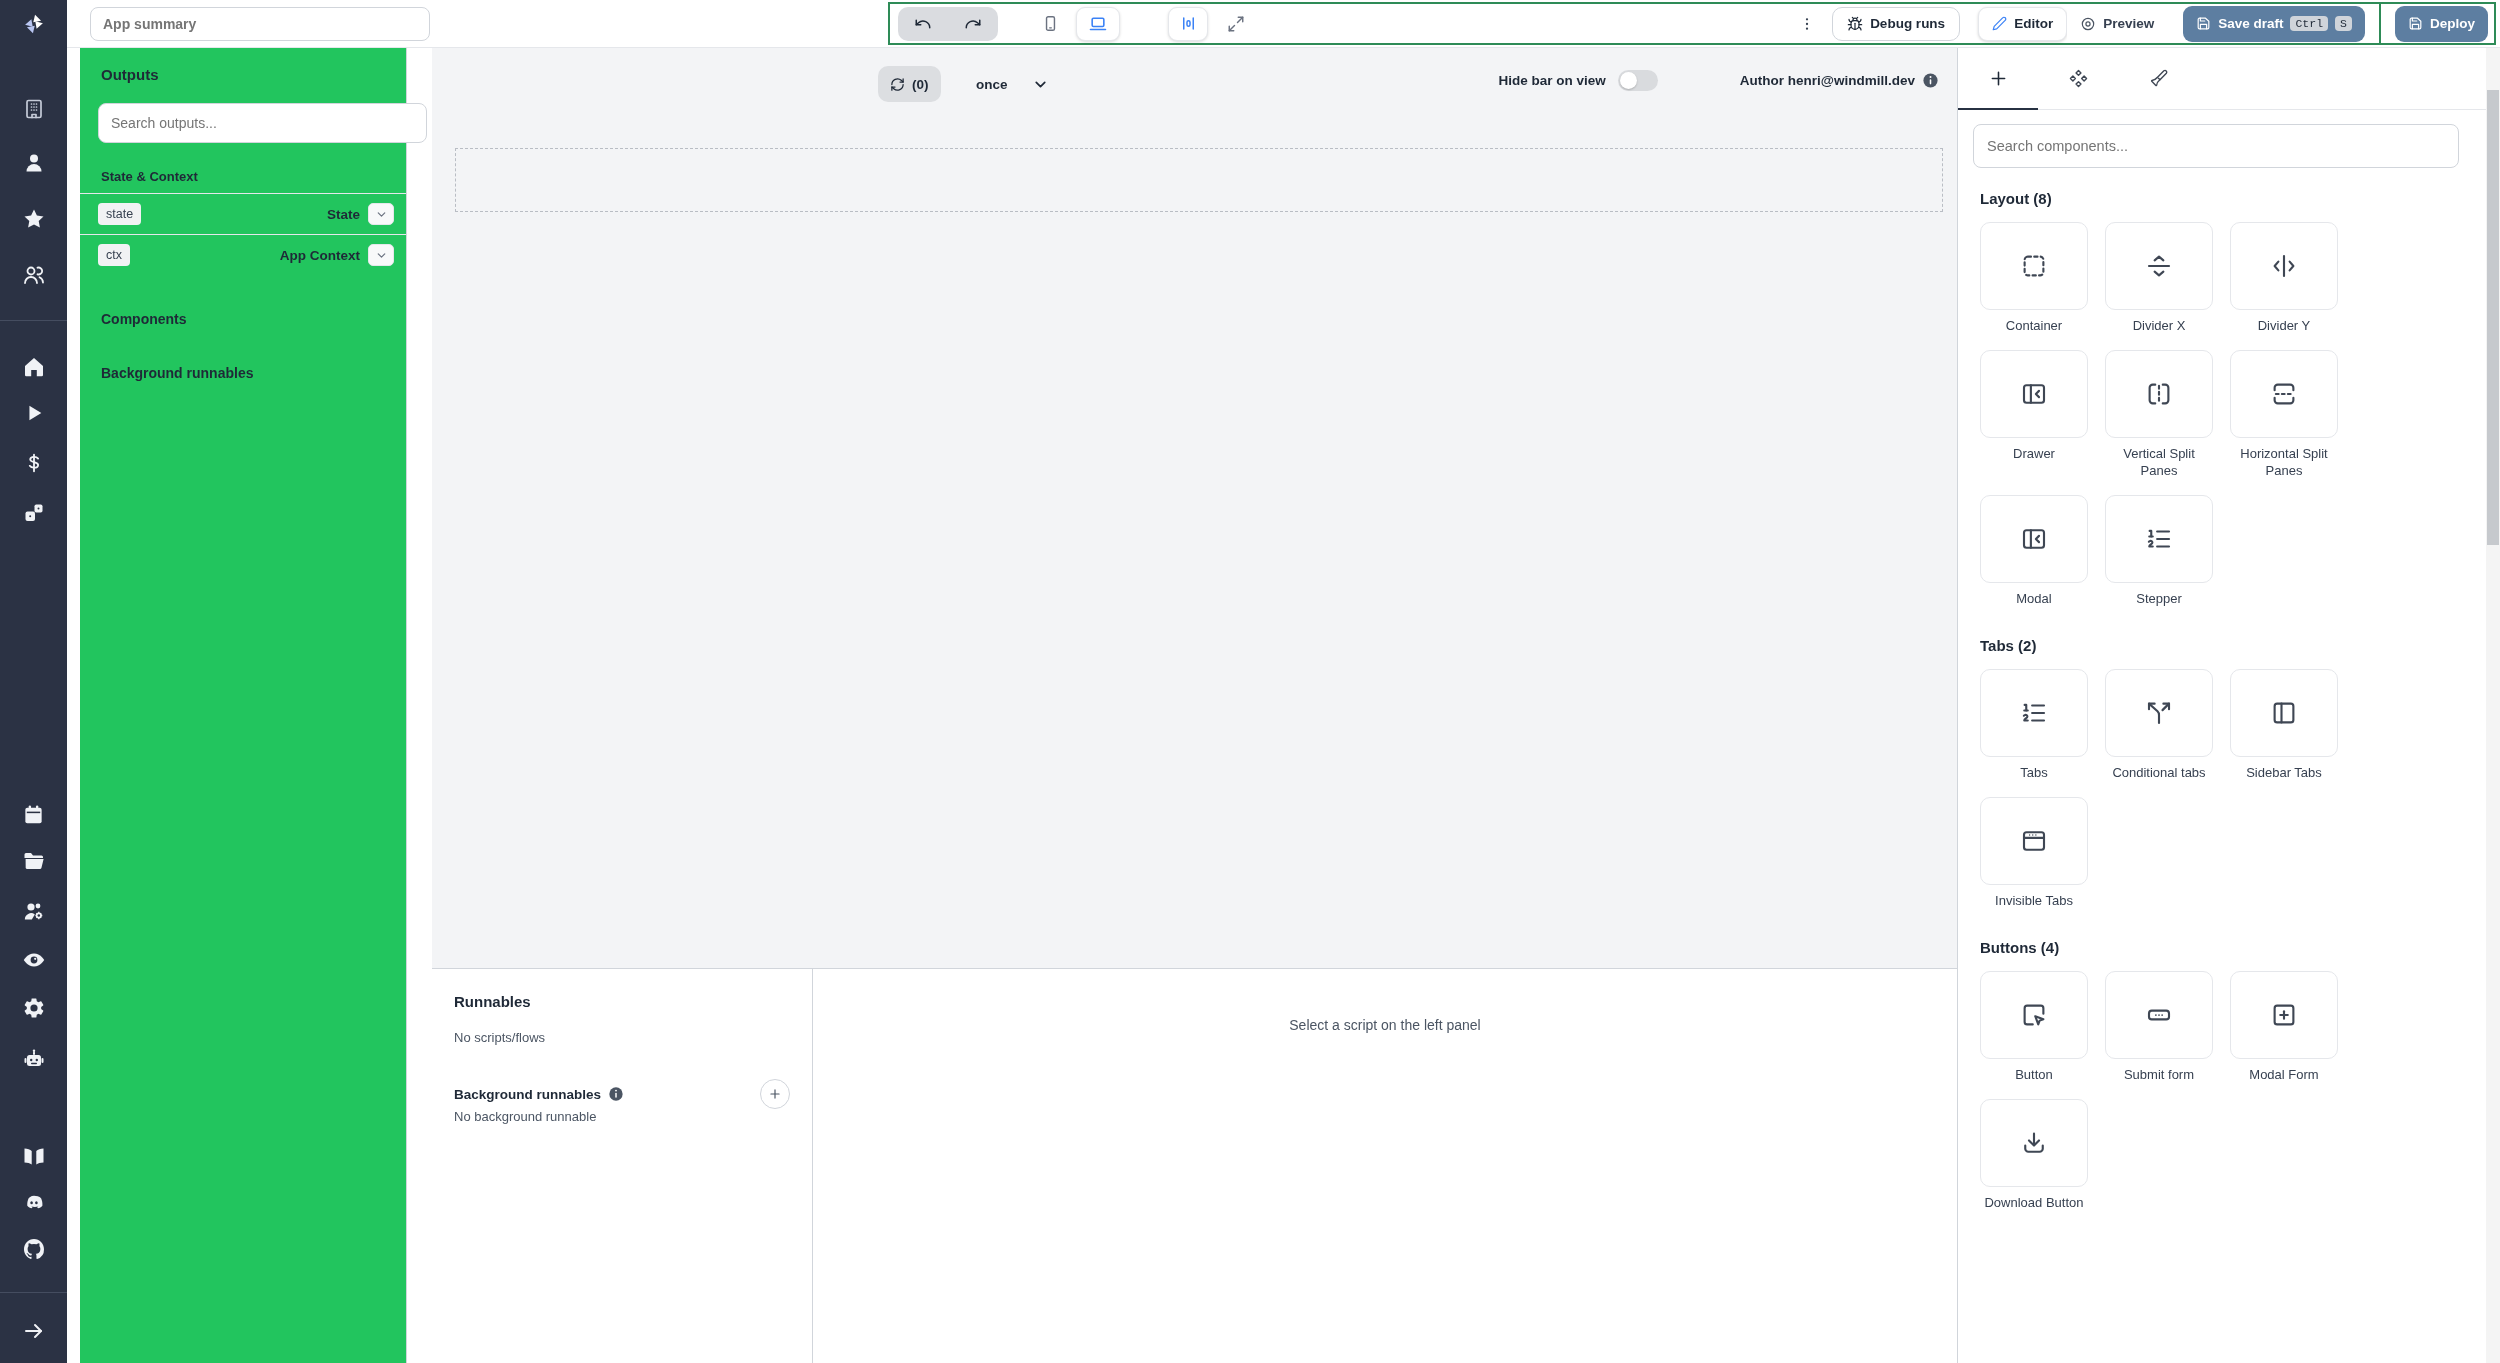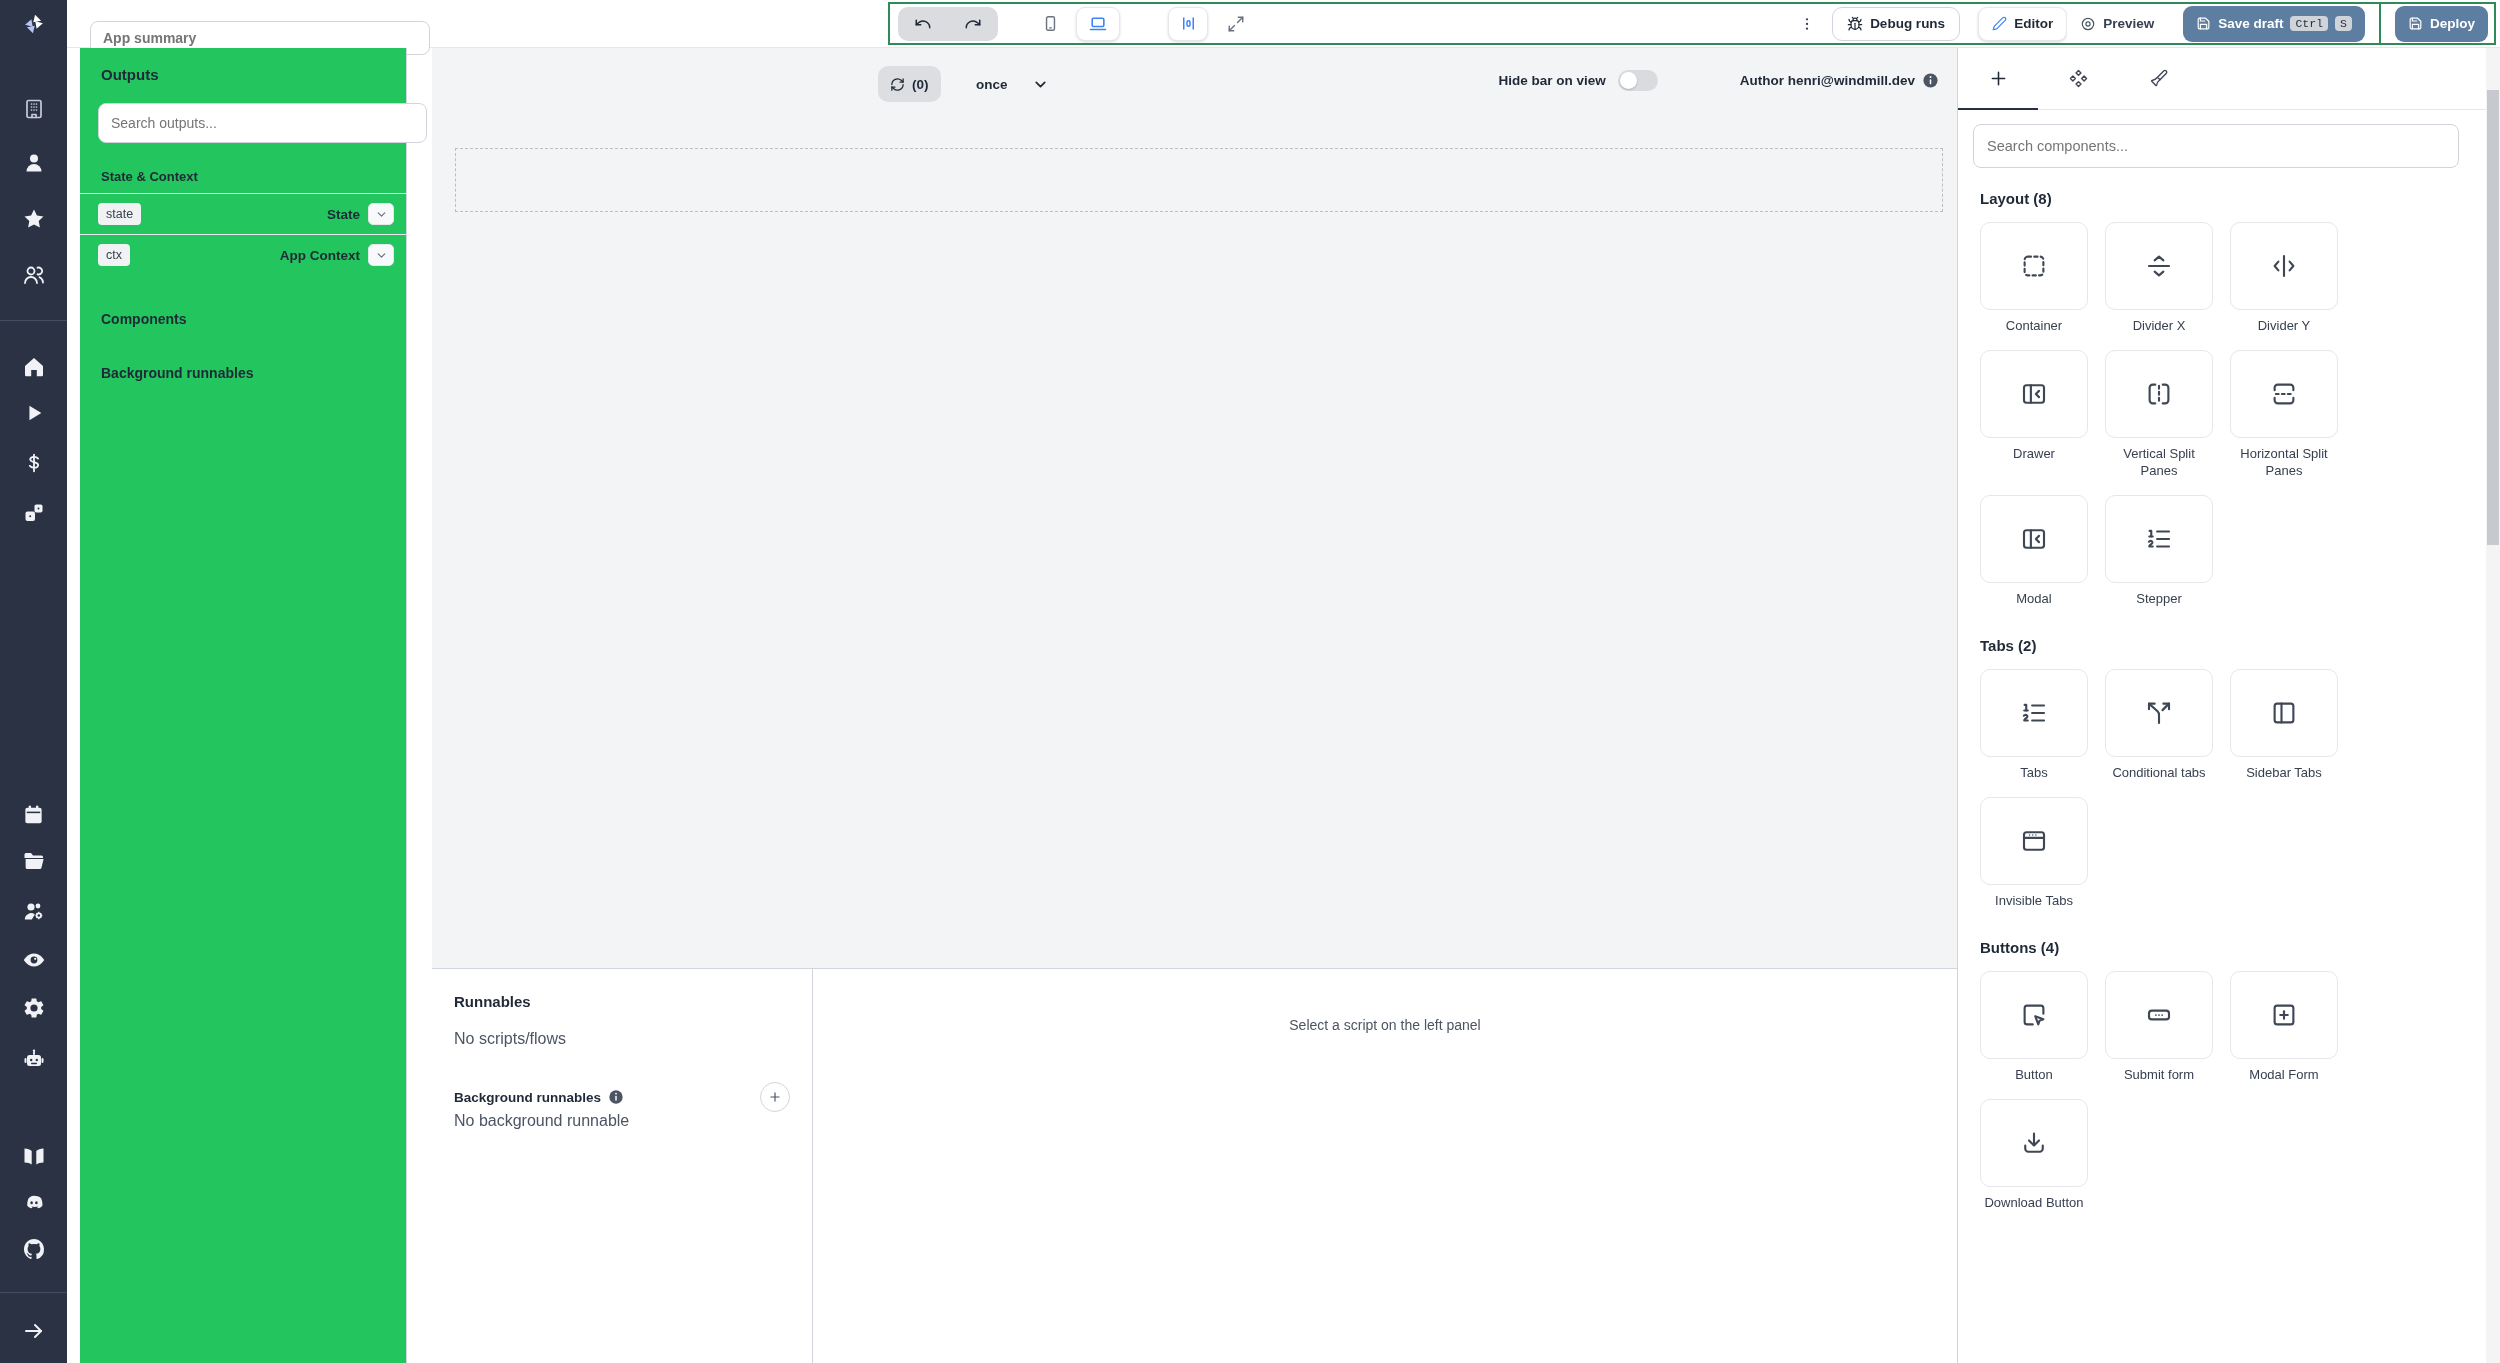--- a/index.html
+++ b/index.html
@@ -3,21 +3,21 @@
 <meta charset="utf-8">
 <style>
   * { margin:0; padding:0; box-sizing:border-box; }
   html,body { width:2500px; height:1363px; overflow:hidden; background:#fff;
     font-family:"Liberation Sans","DejaVu Sans",sans-serif; color:#1f2937; font-size:13.5px; }
   .abs { position:absolute; }
   svg { display:block; }
 
   
   #topbar { left:67px; top:0; width:2433px; height:48px; background:#fff; border-bottom:1px solid #e5e7eb; }
-  #app-summary { position:absolute; left:23px; top:21px; width:340px; height:34px; border:1px solid #d1d5db;
+  #app-summary { position:absolute; left:23px; top:7px; width:340px; height:34px; border:1px solid #d1d5db;
     border-radius:8px; padding:14px 12px; font-size:14px; font-weight:600; color:#374151; outline:none;
     font-family:inherit; background:#fff; }
   #green-toolbar { position:absolute; left:821px; top:2px; width:1608px; height:43px;
     border:2px solid #2e8b57; display:flex; align-items:center; padding:0 6px; background:#fff; }
   .pill-group { background:#dadce0; border-radius:10px; height:34px; display:flex; align-items:center; margin-left:2px; }
   .icon-btn { width:50px; height:34px; display:flex; align-items:center; justify-content:center;
     background:none; border:none; cursor:pointer; }
   .chip { background:#fff; border:1px solid #e5e7eb; border-radius:9px; box-shadow:0 1px 3px rgba(0,0,0,.14);
     display:flex; align-items:center; justify-content:center; }
   .flat-btn { background:none; border:none; display:flex; align-items:center; justify-content:center; cursor:pointer; }
@@ -64,21 +64,21 @@
   #canvas-right { position:absolute; right:18px; top:22px; display:flex; align-items:center; }
   .toggle { width:40px; height:21px; background:#d9dbde; border-radius:11px; position:relative; cursor:pointer; }
   .toggle .knob { position:absolute; left:2px; top:2px; width:17px; height:17px; border-radius:50%; background:#fff;
     box-shadow:0 1px 2px rgba(0,0,0,.2); }
   #drop-zone { position:absolute; left:23px; top:100px; width:1488px; height:64px; border:1.5px dashed #b9bdc4; }
 
   
   #bottom-panel { left:432px; top:968px; width:1525px; height:395px; background:#fff; border-top:1px solid #d1d5db; display:flex; }
   #runnables-pane { width:381px; height:100%; border-right:1px solid #d1d5db; padding:24px 22px; }
   .bp-h1 { font-size:15px; font-weight:700; color:#1f2937; }
-  .muted { color:#4b5563; font-size:16px; }
+  .muted { color:#4b5563; font-size:13px; }
   #bg-run-row { margin-top:34px; display:flex; align-items:center; }
   .info-ic { margin-left:7px; }
   #add-bg-btn { margin-left:auto; width:30px; height:30px; border-radius:50%; border:1px solid #d1d5db; background:#fff;
     display:flex; align-items:center; justify-content:center; cursor:pointer; color:#4b5563; font-size:17px; }
   #script-hint-pane { flex:1; padding-top:48px; text-align:center; color:#4b5563; font-size:14px; }
 
   
   #right-panel { left:1957px; top:48px; width:543px; height:1315px; background:#fff; border-left:1px solid #d1d5db; }
   #rp-tabs { height:62px; border-bottom:1px solid #e5e7eb; display:flex; }
   .rp-tab { width:80px; height:62px; display:flex; align-items:center; justify-content:center; cursor:pointer;

